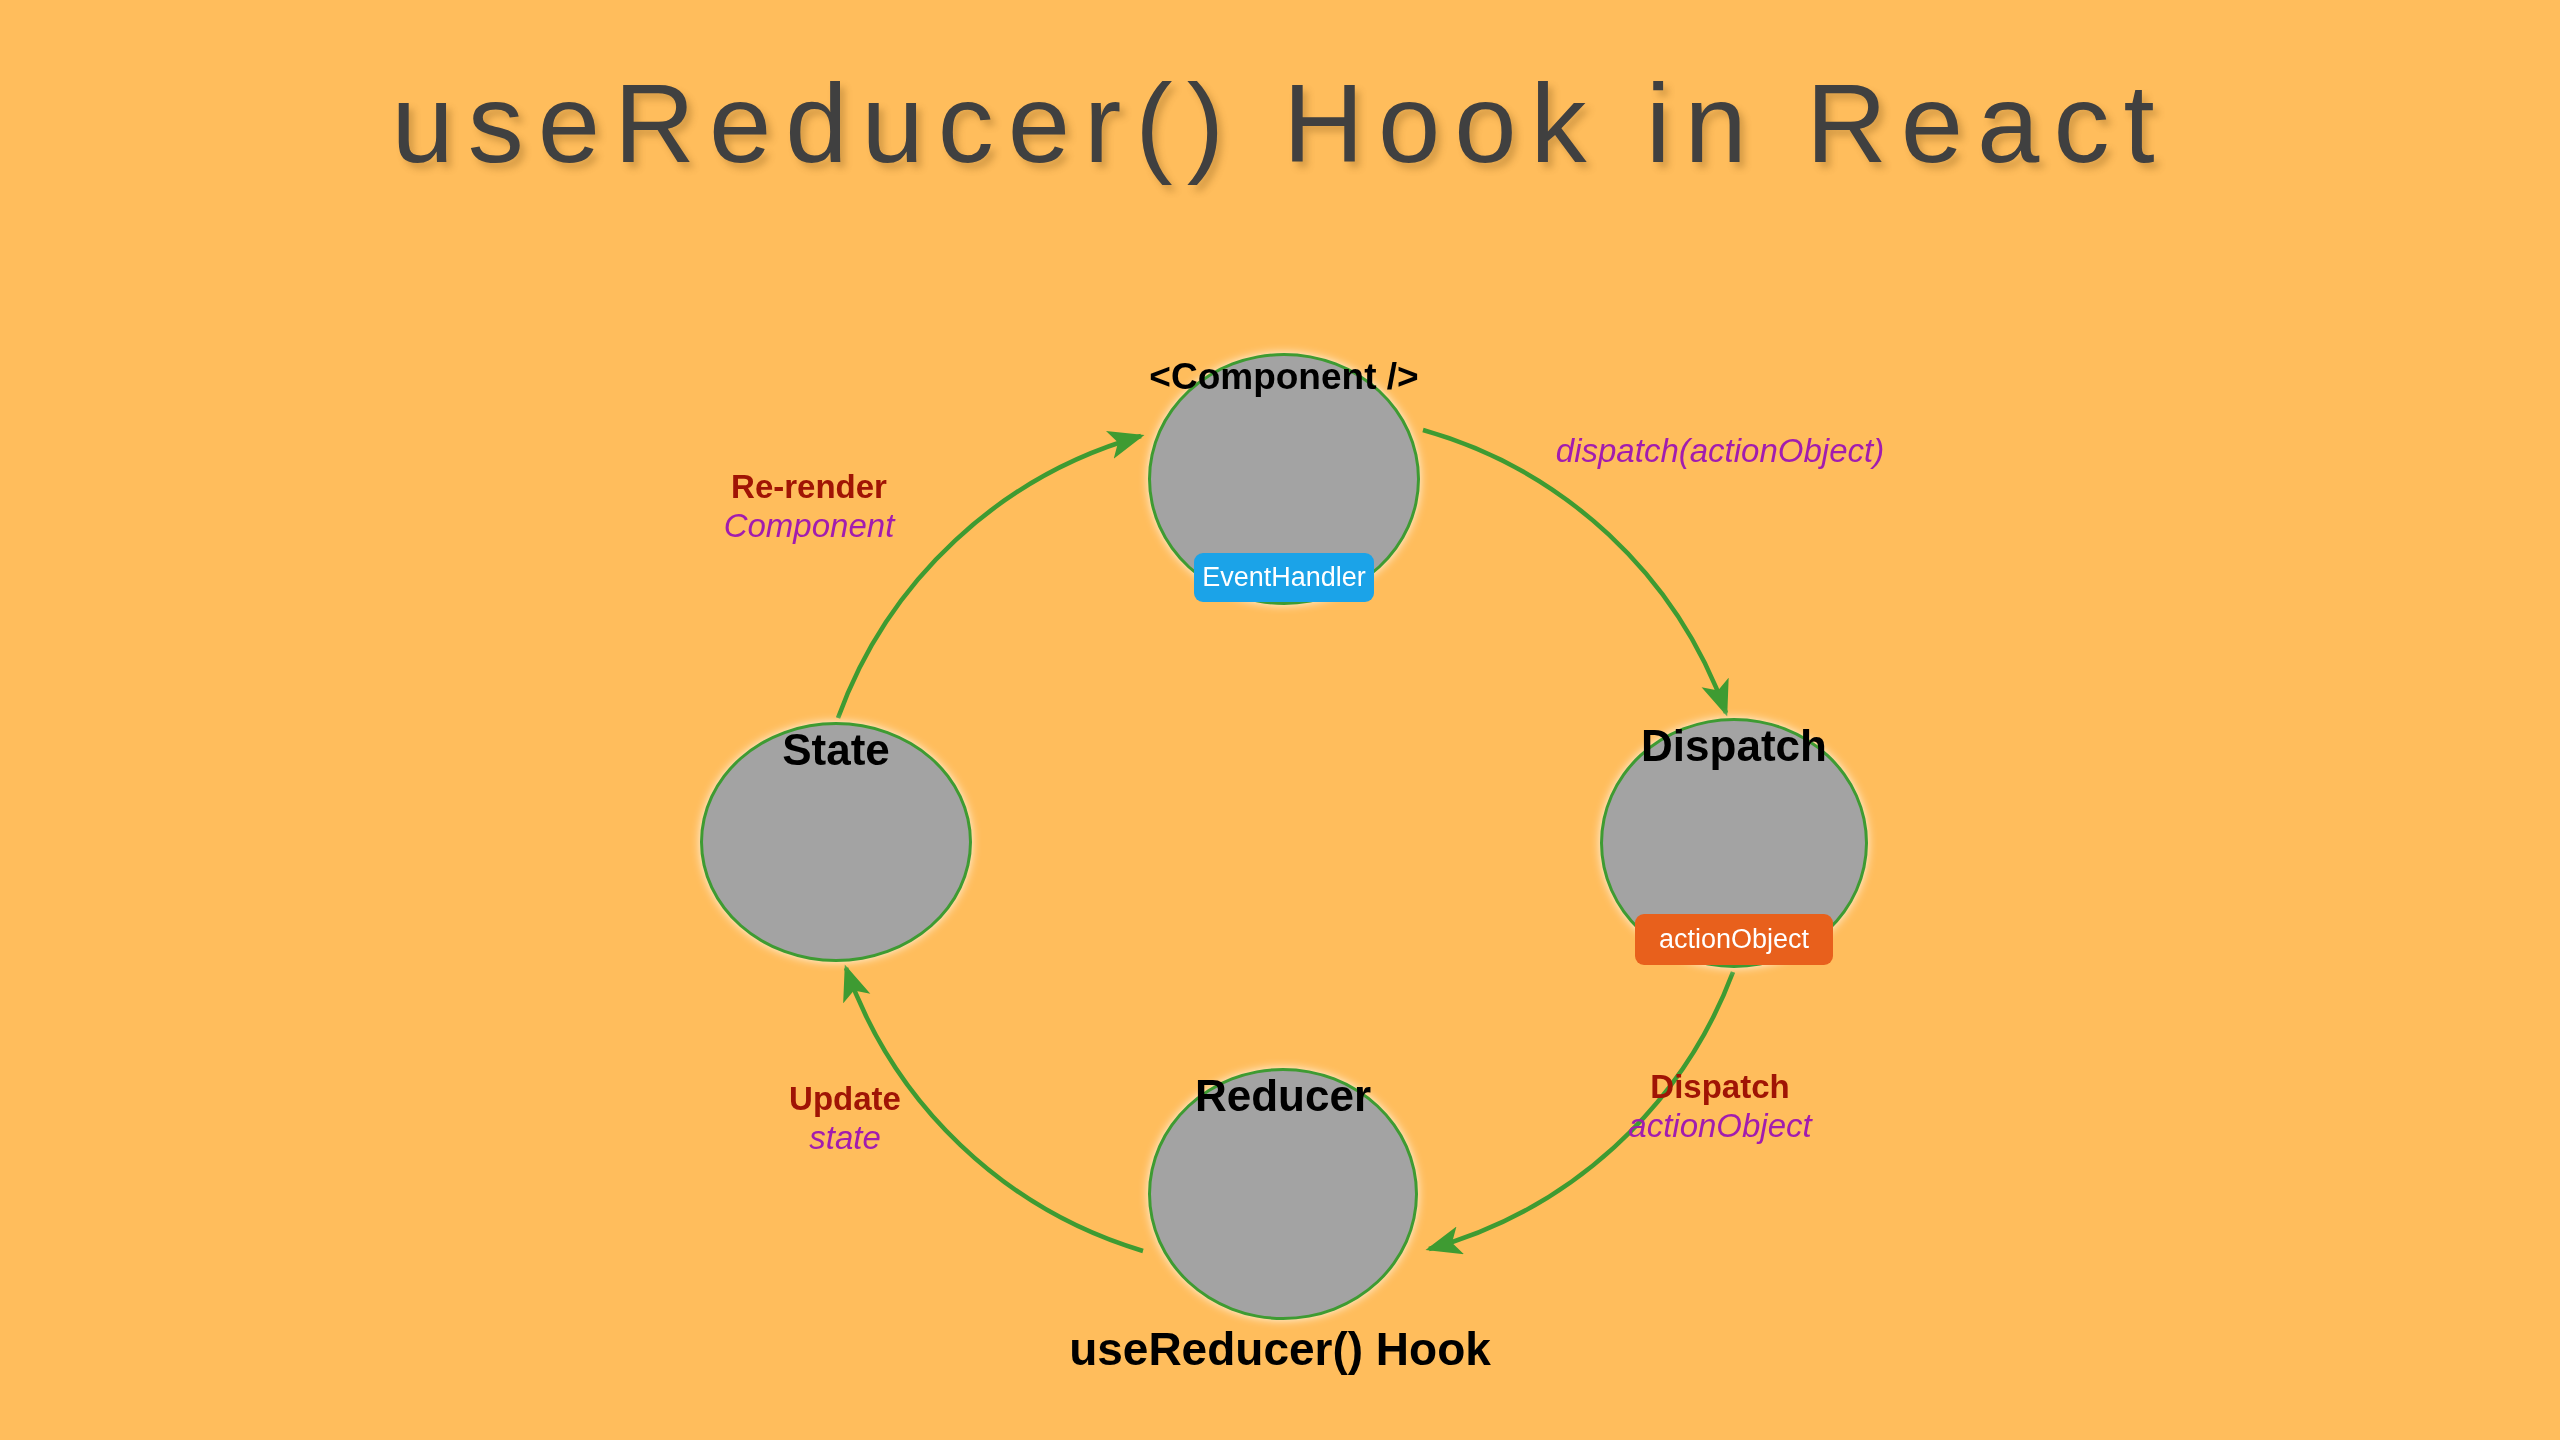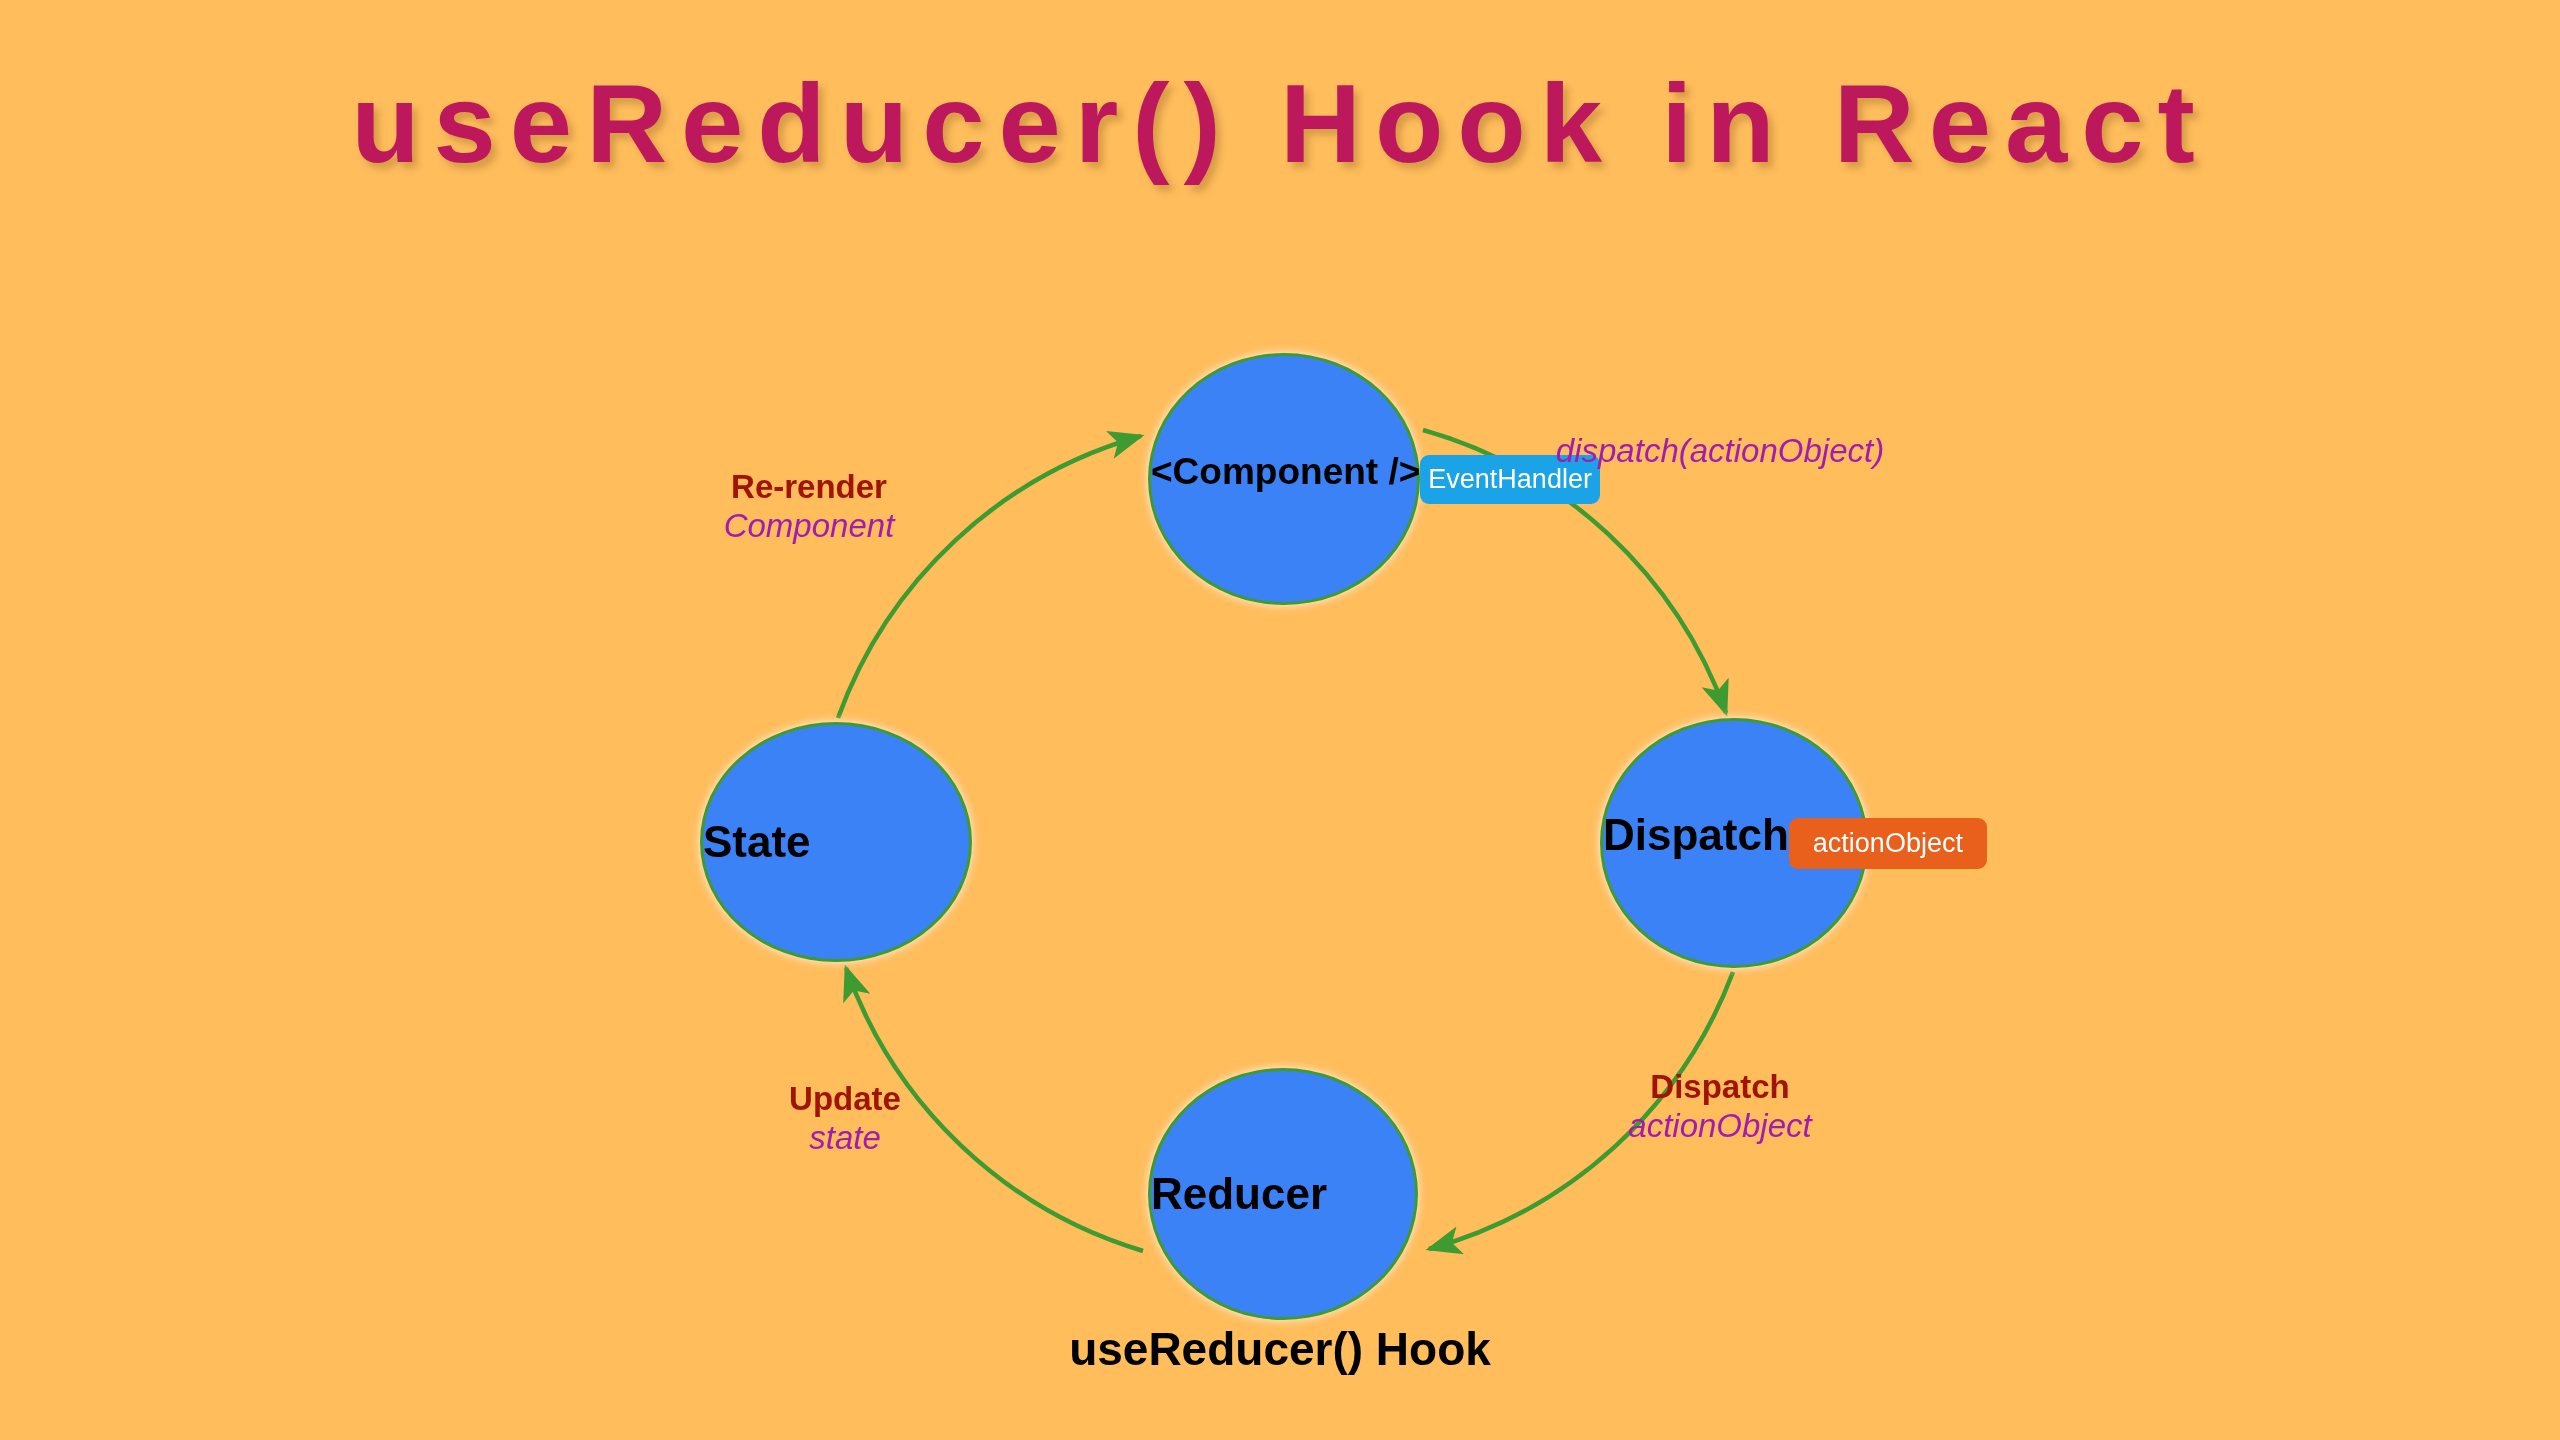--- a/index.html
+++ b/index.html
@@ -21,46 +21,46 @@
 
   
   #page-title {
     position: absolute;
     left: 0;
     top: 62px;
     width: 2560px;
     text-align: center;
     font-family: "Liberation Sans Narrow", "Liberation Sans", sans-serif;
     font-size: 112px;
-    font-weight: 700;
+    font-weight: 400;
     letter-spacing: 14px;
-    color: #be185d;
+    color: #404040;
     text-shadow: 5px 6px 7px rgba(120, 80, 20, 0.30);
     white-space: nowrap;
     line-height: 1.1;
   }
 
   
   #arc-layer {
     position: absolute;
     left: 0;
     top: 0;
     width: 2560px;
     height: 1440px;
   }
 
   
   .node {
     position: absolute;
-    background: #3b82f6;
+    background: #a3a3a3;
     border: 3px solid #3E9B32;
     border-radius: 50%;
     box-sizing: border-box;
     display: flex;
-    flex-direction: row;
+    flex-direction: column;
     align-items: center;
     justify-content: space-between;
     box-shadow: 0 0 10px rgba(255,255,255,0.85);
   }
   .node-title {
     color: #000000;
     font-weight: 700;
     text-align: center;
     white-space: nowrap;
   }

